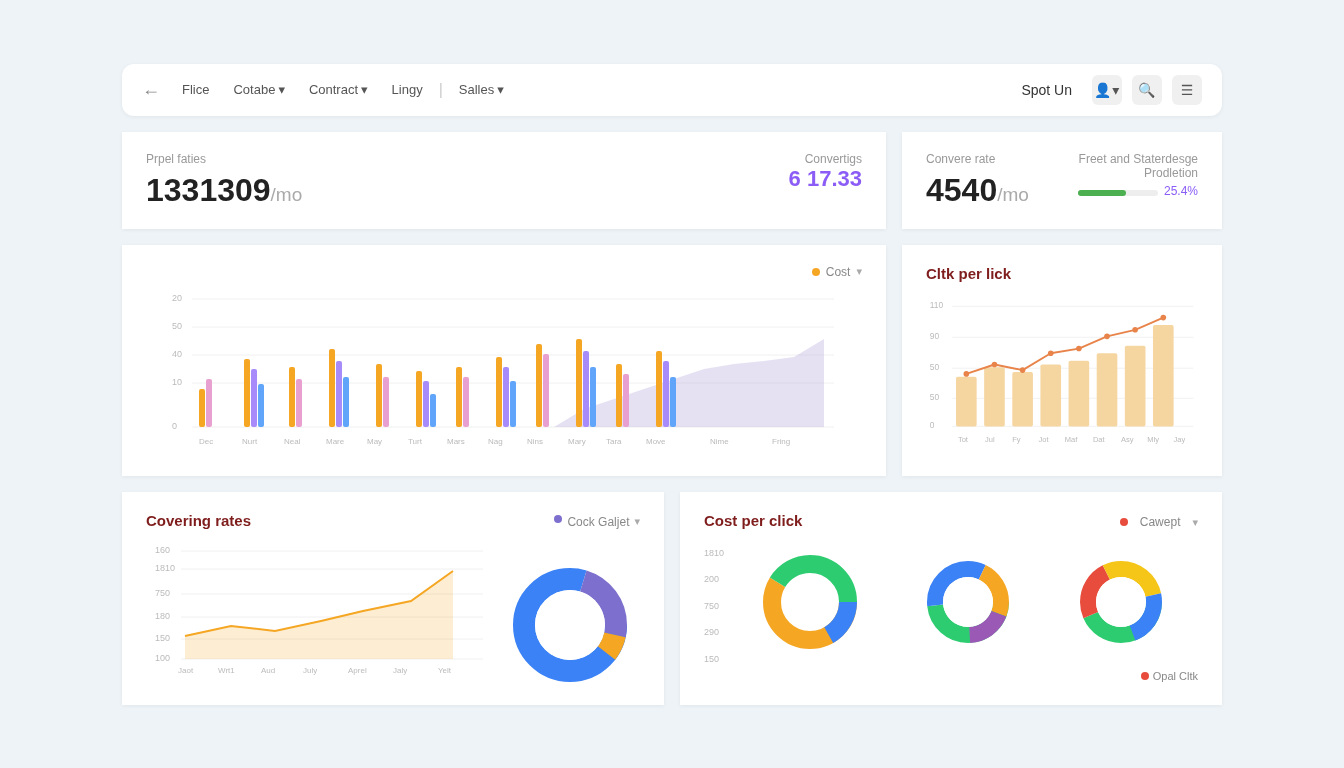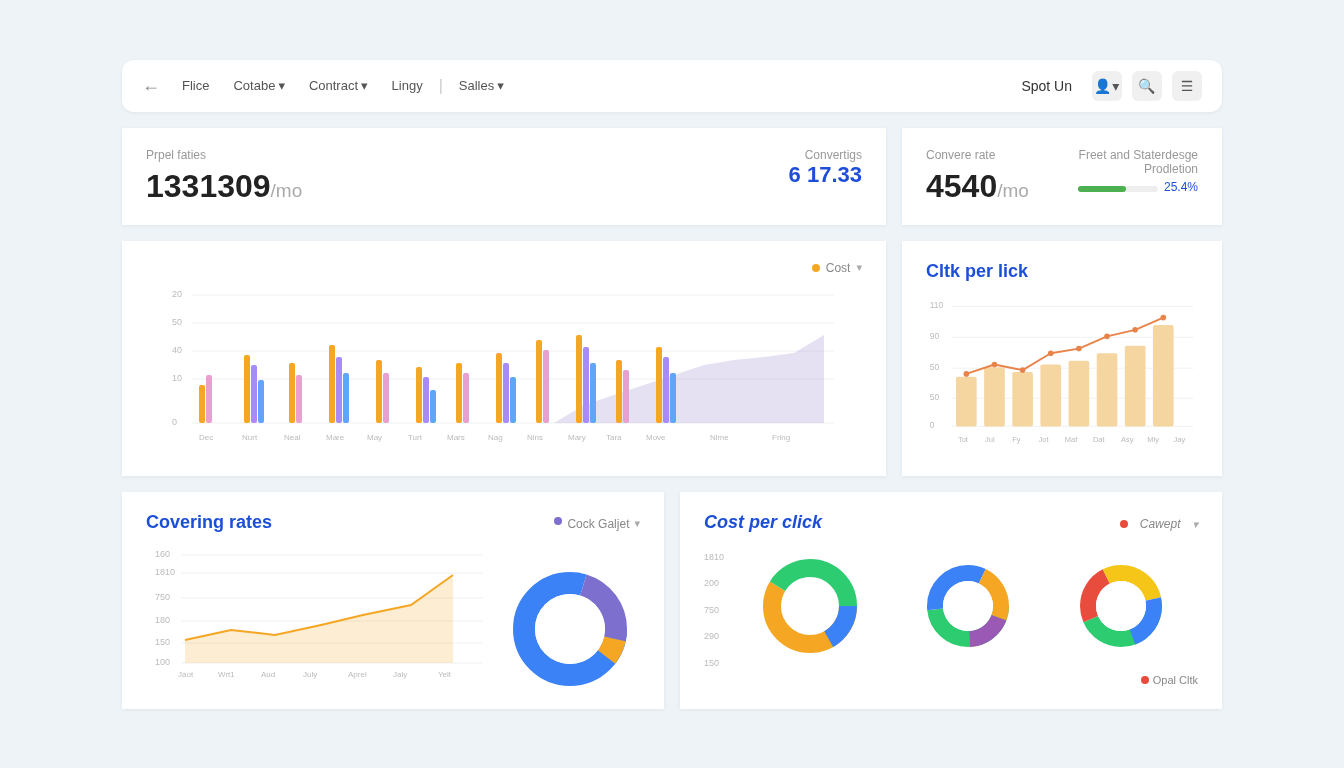--- a/index.html
+++ b/index.html
@@ -110,21 +110,21 @@
       font-size: 12px;
       color: #999;
       text-align: right;
     }
     .card-right-value {
       font-size: 22px;
       font-weight: 600;
       color: #333;
       text-align: right;
     }
-    .green-value { color: #1d4ed8; }
+    .green-value { color: #8b5cf6; }
     .progress-bar-wrap {
       background: #eee;
       border-radius: 4px;
       height: 6px;
       width: 80px;
       margin: 6px 0 2px;
     }
     .progress-bar-fill {
       background: #4caf50;
       height: 6px;
@@ -132,23 +132,23 @@
     }
     
     .charts-row {
       display: flex;
       gap: 16px;
       margin-bottom: 16px;
     }
     .chart-card-main { flex: 1; }
     .chart-card-small { width: 320px; }
     .chart-title {
-      font-size: 18px;
+      font-size: 15px;
       font-weight: 600;
-      color: #1d4ed8;
+      color: #7f1d1d;
       margin-bottom: 4px;
     }
     .legend-dot {
       width: 8px;
       height: 8px;
       border-radius: 50%;
     }
     .chart-area {
       margin-top: 10px;
       position: relative;
@@ -418,21 +418,21 @@
             <circle cx="60" cy="60" r="46" fill="none" stroke="#3b82f6" stroke-width="22" stroke-dasharray="230 60" stroke-dashoffset="0"></circle>
             <circle cx="60" cy="60" r="46" fill="none" stroke="#7c6fcd" stroke-width="22" stroke-dasharray="70 220" stroke-dashoffset="-230"></circle>
             <circle cx="60" cy="60" r="46" fill="none" stroke="#f5a623" stroke-width="22" stroke-dasharray="20 270" stroke-dashoffset="-300"></circle>
             <circle cx="60" cy="60" r="35" fill="white"></circle>
           </svg>
         </div>
       </div>
     </div>
 
     <div class="card bottom-card">
-      <div style="display:flex;justify-content:space-between;align-items:center;margin-bottom:11px;font-style:italic;">
+      <div style="display:flex;justify-content:space-between;align-items:center;margin-bottom:11px;">
         <div class="chart-title">Cost per click</div>
         <div style="display:flex;align-items:center;gap:12px;font-size:12px;color:#888;">
           <span class="legend-dot" style="background:#e74c3c;"></span>
           <span>Cawept</span>
           <span style="font-size:11px;color:#aaa;">▾</span>
         </div>
       </div>
       <div style="display:flex;align-items:flex-start;gap:0;">
 
         <div style="display:flex;flex-direction:column;justify-content:space-between;height:120px;margin-right:4px;padding-top:4px;">

